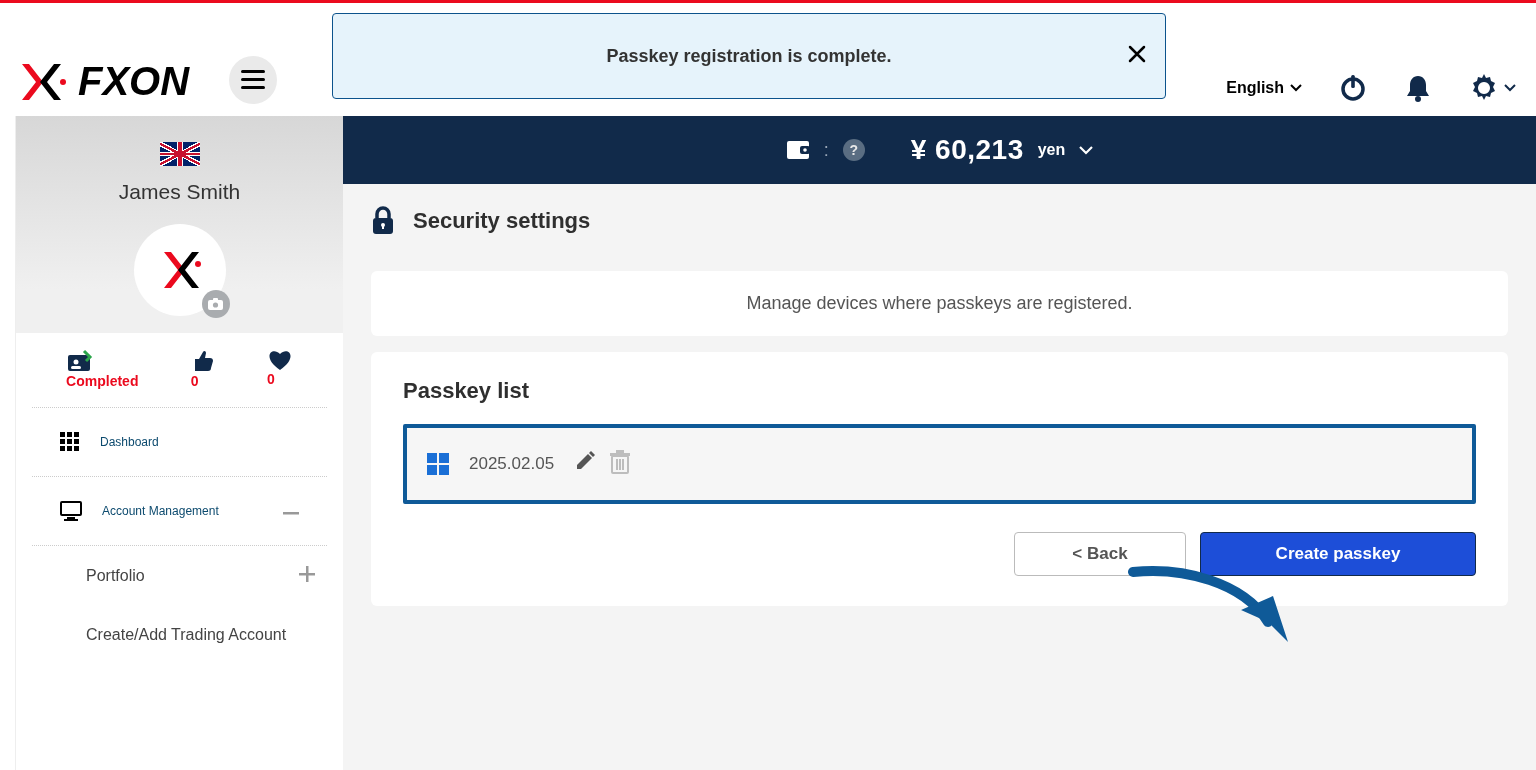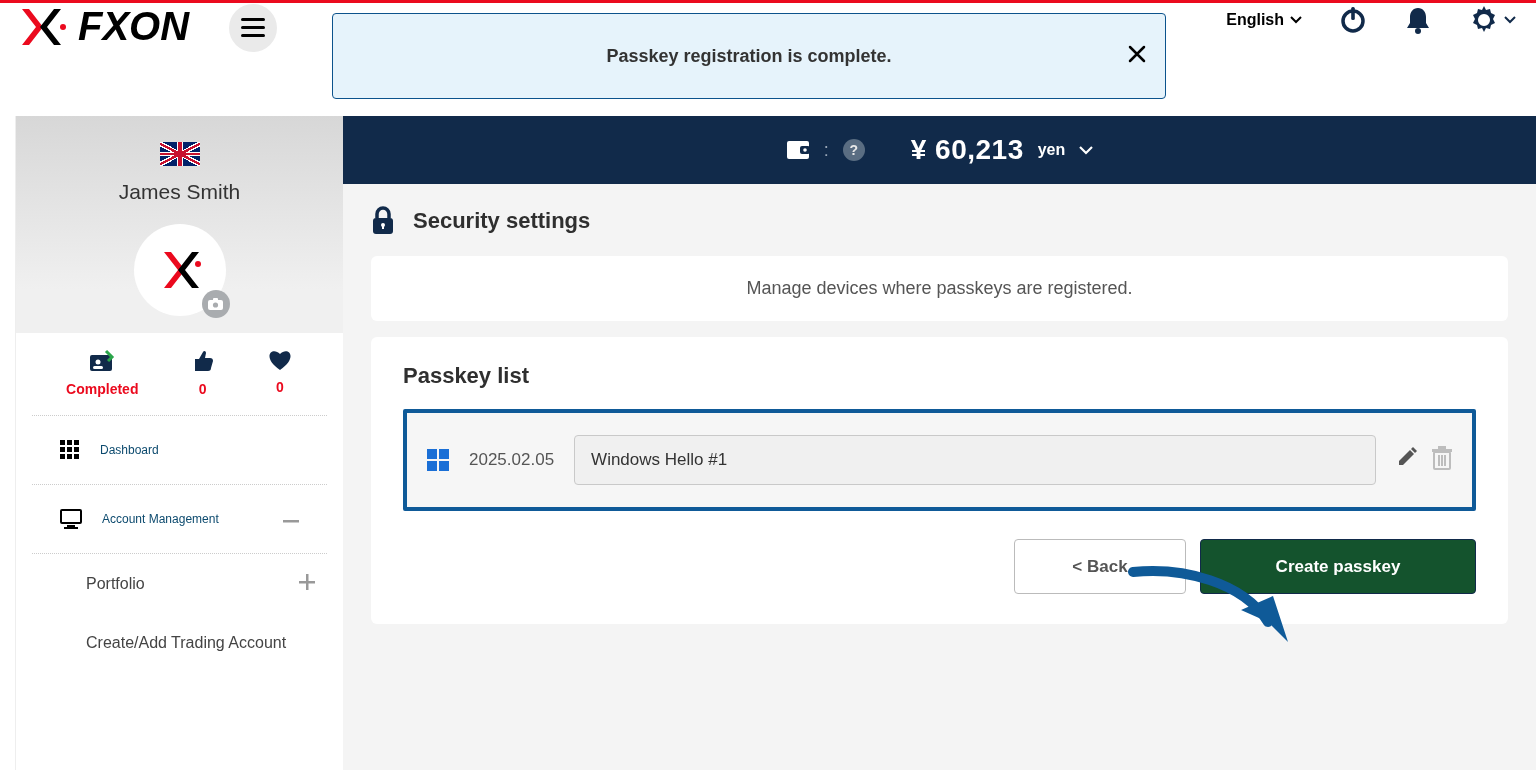--- a/index.html
+++ b/index.html
@@ -2,21 +2,21 @@
 <html><head>
 <meta charset="utf-8">
 <style>
 * { margin: 0; padding: 0; box-sizing: border-box; font-family: -apple-system, BlinkMacSystemFont, "Segoe UI", Helvetica, Arial, sans-serif; }
 body { width: 1536px; height: 770px; overflow: hidden; background: #fff; position: relative; }
 
 .topred { position: absolute; top: 0; left: 0; right: 0; height: 3px; background: #eb0a1e; }
 
 .header {
   position: absolute; top: 3px; left: 0; right: 0; height: 113px; background: #fff;
-  display: flex; align-items: flex-start; padding: 1px 20px;
+  display: flex; align-items: flex-end; padding: 12px 20px;
 }
 .logo { display: flex; align-items: center; gap: 10px; margin-left: -4px; }
 .logo-text { font-weight: 900; font-style: italic; font-size: 40px; letter-spacing: 0px; color: #000; }
 .hamburger {
   width: 48px; height: 48px; border-radius: 50%; background: #eaeaea;
   display: flex; align-items: center; justify-content: center; margin-left: 40px; cursor: pointer;
 }
 .header-right { margin-left: auto; display: flex; align-items: center; gap: 36px; }
 .lang { display: flex; align-items: center; gap: 6px; font-size: 16px; font-weight: 600; color: #000; cursor: pointer; }
 
@@ -48,37 +48,37 @@
 .sidebar-name { font-size: 21px; color: #333; font-weight: 500; margin-top: 14px; }
 .avatar {
   width: 92px; height: 92px; border-radius: 50%; background: #fff; margin-top: 20px;
   display: flex; align-items: center; justify-content: center; position: relative;
 }
 .cam-badge {
   position: absolute; right: -4px; bottom: -2px; width: 28px; height: 28px; border-radius: 50%;
   background: #a9acaf; display: flex; align-items: center; justify-content: center;
 }
 .stats { display: flex; justify-content: space-around; padding: 16px 8px 18px; border-bottom: 1px dotted #ccc; margin: 0 16px; }
-.stat { display: flex; flex-direction: column; align-items: center; gap: 8px; font-size: 14px; font-weight: 700; }
+.stat { display: flex; flex-direction: column; font-size: 14px; font-weight: 700; }
 .stat-val-red { color: #eb0a1e; }
 
 .nav { padding: 0 0; }
 .nav-item {
   display: flex; align-items: center; padding: 24px 28px; font-size: 12px; color: #0c4a6e;
   border-bottom: 1px dotted #ccc; margin: 0 16px; cursor: pointer; gap: 20px;
 }
 .nav-item svg { flex-shrink: 0; }
 .nav-sub { padding: 20px 28px 20px 70px; font-size: 16px; color: #444; cursor: pointer; display: flex; align-items: center; justify-content: space-between; }
 .nav-expand { color: #888; }
 
 .main {
   position: absolute; top: 184px; left: 343px; right: 0; bottom: 0; background: #f4f4f4;
   padding: 22px 28px 30px; overflow: hidden;
 }
-.page-heading { display: flex; align-items: center; gap: 18px; margin-bottom: 20px; }
+.page-heading { display: flex; align-items: center; gap: 18px; margin-bottom: 35px; }
 .page-heading h1 { font-size: 22px; font-weight: 800; color: #2f2f2f; }
 .info-banner {
   background: #fff; border-radius: 6px; padding: 22px; text-align: center; color: #555;
   font-size: 18px; margin-bottom: 16px;
 }
 .panel { background: #fff; border-radius: 6px; padding: 26px 32px 30px; }
 .panel h2 { font-size: 22px; font-weight: 800; color: #2f2f2f; margin-bottom: 20px; }
 
 .arrow-anno { position: absolute; top: 378px; left: 780px; pointer-events: none; }
 
@@ -89,26 +89,26 @@
 .pk-date { font-size: 17px; color: #555; font-weight: 500; }
 .pk-name {
   flex: 1; background: #f0f0f0; border: 1px solid #c9c9c9; border-radius: 4px;
   padding: 14px 16px; font-size: 17px; color: #333;
 }
 .pk-actions { display: flex; gap: 14px; }
 .pk-actions .iconbtn { cursor: pointer; }
 
 .btn-row { display: flex; justify-content: flex-end; gap: 14px; margin-top: 28px; }
 .btn {
-  height: 55px; min-width: 172px; border-radius: 4px; font-size: 17px; font-weight: 600;
+  height: 44px; min-width: 172px; border-radius: 4px; font-size: 17px; font-weight: 600;
   display: inline-flex; align-items: center; justify-content: center; cursor: pointer; border: 1px solid #bbb;
   padding: 0 32px;
 }
 .btn-secondary { background: #fff; color: #555; }
-.btn-primary { background: #14532d; color: #fff; border-color: #112a4a; min-width: 276px; }
+.btn-primary { background: #1d4ed8; color: #fff; border-color: #112a4a; min-width: 276px; }
 
 .flag-uk {
   width: 40px; height: 24px; background: #012169; position: relative; overflow: hidden; display:inline-block;
 }
 .flag-uk::before, .flag-uk::after { content: ""; position: absolute; inset: 0; }
 .flag-uk::before {
   background:
     linear-gradient(to bottom, transparent 42%, #fff 42% 58%, transparent 58%),
     linear-gradient(to right, transparent 42%, #fff 42% 58%, transparent 58%),
     linear-gradient(27deg, transparent 44%, #fff 44% 56%, transparent 56%),
@@ -303,21 +303,20 @@
     <h2>Passkey list</h2>
 
     <div class="pk-frame">
       <svg width="22" height="22" viewBox="0 0 22 22">
         <rect x="0" y="0" width="10" height="10" fill="#1a6fd6"></rect>
           <rect x="12" y="0" width="10" height="10" fill="#1a6fd6"></rect>
         <rect x="0" y="12" width="10" height="10" fill="#1a6fd6"></rect>
           <rect x="12" y="12" width="10" height="10" fill="#1a6fd6"></rect>
       </svg>
       <span class="pk-date">2025.02.05</span>
-      <div class="pk-name">Windows Hello #1</div>
       <div class="pk-actions">
         <span class="iconbtn">
           <svg width="22" height="22" viewBox="0 0 22 22">
             <path d="M3 19 L3 15 L14 4 L18 8 L7 19 Z" fill="#555"></path>
               <path d="M15 3 L19 7 L21 5 L17 1 Z" fill="#555"></path>
           </svg>
         </span>
         <span class="iconbtn">
           <svg width="20" height="24" viewBox="0 0 20 24">
             <rect x="2" y="6" width="16" height="17" rx="1" fill="none" stroke="#bdbdbd" stroke-width="2"></rect>

